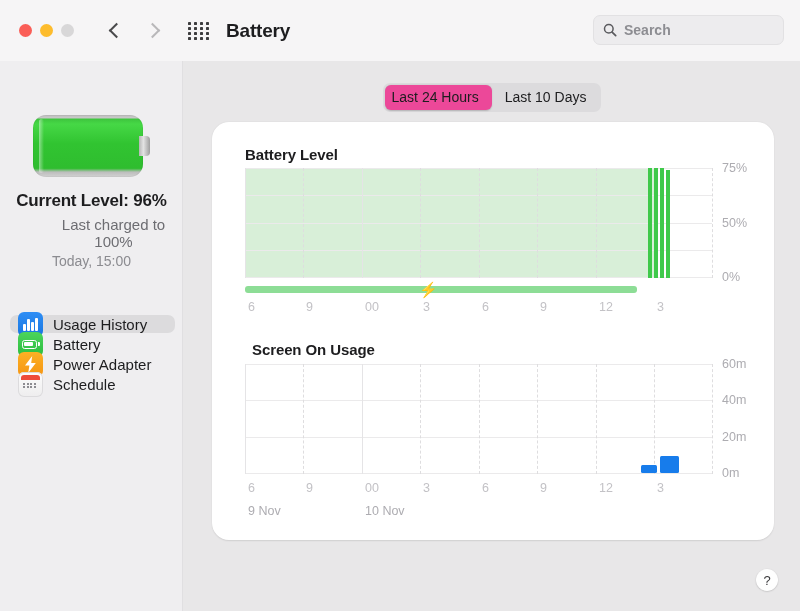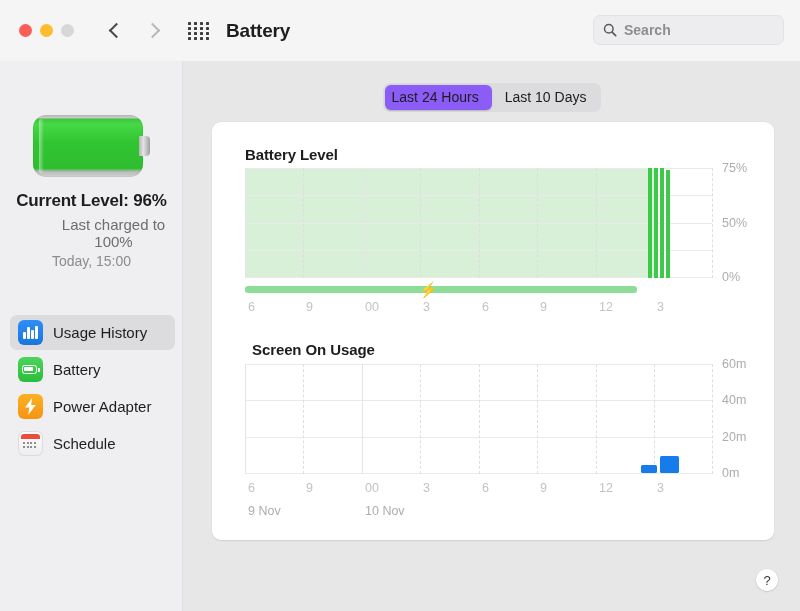--- a/index.html
+++ b/index.html
@@ -84,21 +84,21 @@
     background: linear-gradient(to right, #b6b6b6, #e3e3e3 40%, #9e9e9e);
     border-radius: 0 4px 4px 0;
   }
   .side-text { position: absolute; left: 0; top: 130px; width: 183px; text-align: center; }
   .lvl { font-size: 17px; font-weight: bold; color: #1d1d1f; letter-spacing: -0.2px; }
   .charged { font-size: 15px; color: #6d6d72; margin-top: 5px; padding-left: 44px; }
   .chtime { font-size: 14px; color: #8b8b90; margin-top: 3px; }
 
   .menu { position: absolute; left: 10px; top: 254px; width: 165px; }
   .mitem {
-    display: flex; align-items: center; height: 35px; padding-left: 8px;
+    display: flex; align-items: center; height: 18px; padding-left: 8px;
     border-radius: 7px; margin-bottom: 2px; cursor: default;
   }
   .mitem.sel { background: #dcdbdd; }
   .micon { width: 25px; height: 25px; border-radius: 6px; position: relative; flex: none; }
   .mlabel { font-size: 15px; color: #1d1d1f; margin-left: 10px; }
 
   .ic-usage { background: linear-gradient(to bottom, #2f8ef5, #1775e0); }
   .ic-usage i { position: absolute; bottom: 6px; width: 2.5px; background: #fff; border-radius: 1px; }
   .ic-usage i:nth-child(1){ left: 5px; height: 7px; }
   .ic-usage i:nth-child(2){ left: 9px; height: 12px; }
@@ -126,25 +126,25 @@
   
   .content { position: absolute; left: 184px; top: 61px; width: 616px; height: 550px; background: #e8e7e8; }
 
   .segwrap { position: absolute; left: 0; top: 22px; width: 616px; display: flex; justify-content: center; }
   .seg {
     display: flex; background: #dcdbdd; border-radius: 7px; padding: 2px;
   }
   .segbtn {
     font-size: 14px; color: #1d1d1f; padding: 4px 13px 5px; border-radius: 6px; cursor: default;
   }
-  .segbtn.on { background: #8b5cf6; box-shadow: 0 0.5px 1.5px rgba(0,0,0,0.18); padding-left: 7px; }
+  .segbtn.on { background: #ec4899; box-shadow: 0 0.5px 1.5px rgba(0,0,0,0.18); padding-left: 7px; }
 
   .card {
     position: absolute; left: 28px; top: 61px; width: 562px; height: 418px;
-    background: #fff; border-radius: 9px; box-shadow: 0 0.5px 1.5px rgba(0,0,0,0.10);
+    background: #fff; border-radius: 17px; box-shadow: 0 0.5px 1.5px rgba(0,0,0,0.10);
   }
 
   .chart-title { position: absolute; font-size: 15px; font-weight: bold; color: #1d1d1f; letter-spacing: -0.1px; }
   .plot { position: absolute; }
   .gridline { position: absolute; left: 0; width: 100%; height: 1px; background: #ebeaeb; }
   .vline { position: absolute; top: 0; height: 100%; width: 1px; border-left: 1px dashed #dedddf; }
   .vline.solid { border-left: 1px solid #e5e4e6; }
   .ylab { position: absolute; font-size: 12.5px; color: #adacb1; }
   .xlab { position: absolute; font-size: 12.5px; color: #c3c2c6; }
   .datelab { position: absolute; font-size: 12.5px; color: #adacb1; }

